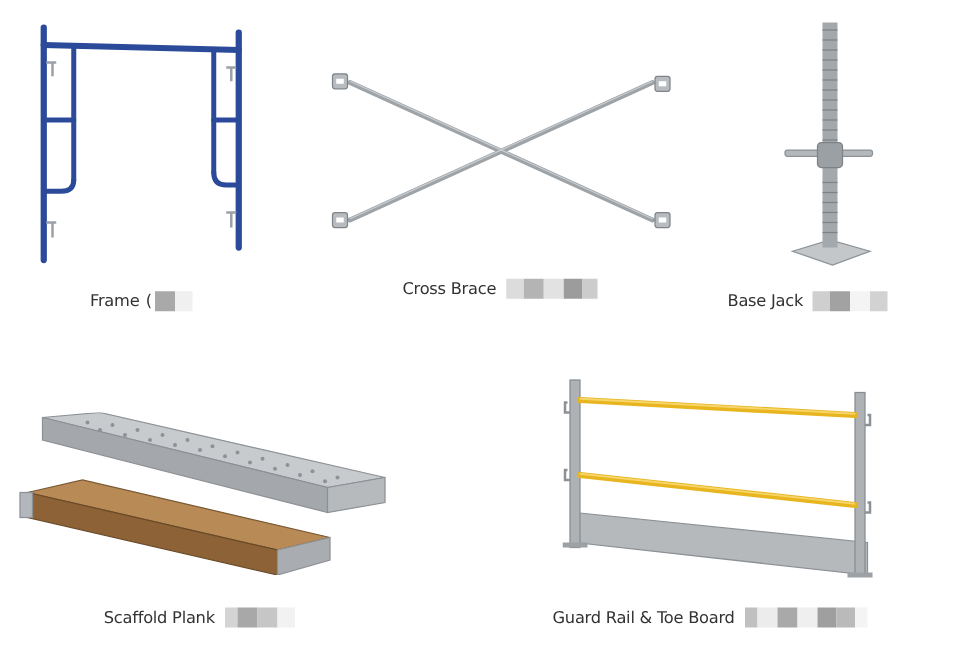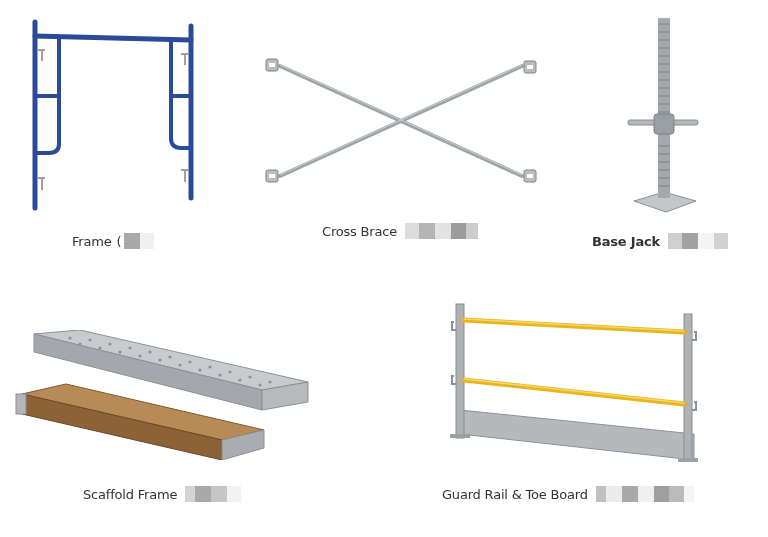--- a/index.html
+++ b/index.html
@@ -106,21 +106,21 @@
       <line x1="34" y1="130" x2="46" y2="130"></line>
         <line x1="34" y1="138" x2="46" y2="138"></line>
         <line x1="34" y1="146" x2="46" y2="146"></line>
       <line x1="34" y1="154" x2="46" y2="154"></line>
         <line x1="34" y1="162" x2="46" y2="162"></line>
         <line x1="34" y1="170" x2="46" y2="170"></line>
     </g>
     <rect x="4" y="104" width="70" height="5" rx="2" fill="#b3b8bb" stroke="#8c9196"></rect>
     <rect x="30" y="98" width="20" height="20" rx="3" fill="#9aa0a4" stroke="#7d8287"></rect>
   </svg>
-  <div class="caption" style="left:46px;top:231px;font-weight:bold;">
+  <div class="caption" style="left:36px;top:231px;">
     <span class="label">Base Jack</span>
     <div class="mosaic">
       <span style="width:14px;background:#cfcfcf;"></span>
         <span style="width:16px;background:#a2a2a2;"></span>
         <span style="width:16px;background:#f4f4f4;"></span>
         <span style="width:14px;background:#d2d2d2;"></span>
     </div>
   </div>
 </div>
 
@@ -153,21 +153,21 @@
       <circle cx="230" cy="50" r="1.6"></circle>
         <circle cx="250" cy="55" r="1.6"></circle>
     </g>
 
     <polygon points="12,64 56,54 254,100 212,110" fill="#b88a55" stroke="#7a5a34"></polygon>
     <polygon points="12,64 212,110 212,130 12,84" fill="#8c6236" stroke="#6a4a28"></polygon>
     <polygon points="212,110 254,100 254,118 212,130" fill="#a9adb1" stroke="#8c9196"></polygon>
     <rect x="6" y="64" width="10" height="20" fill="#b3b7bb" stroke="#8c9196"></rect>
   </svg>
   <div class="caption" style="left:83px;top:204px;">
-    <span class="label">Scaffold Frame</span>
+    <span class="label">Scaffold Plank</span>
     <div class="mosaic">
       <span style="width:10px;background:#d4d4d4;"></span>
         <span style="width:16px;background:#a8a8a8;"></span>
         <span style="width:16px;background:#c6c6c6;"></span>
         <span style="width:14px;background:#f2f2f2;"></span>
     </div>
   </div>
 </div>
 
 <div class="item" style="left:400px;top:280px;width:368px;height:257px;">

